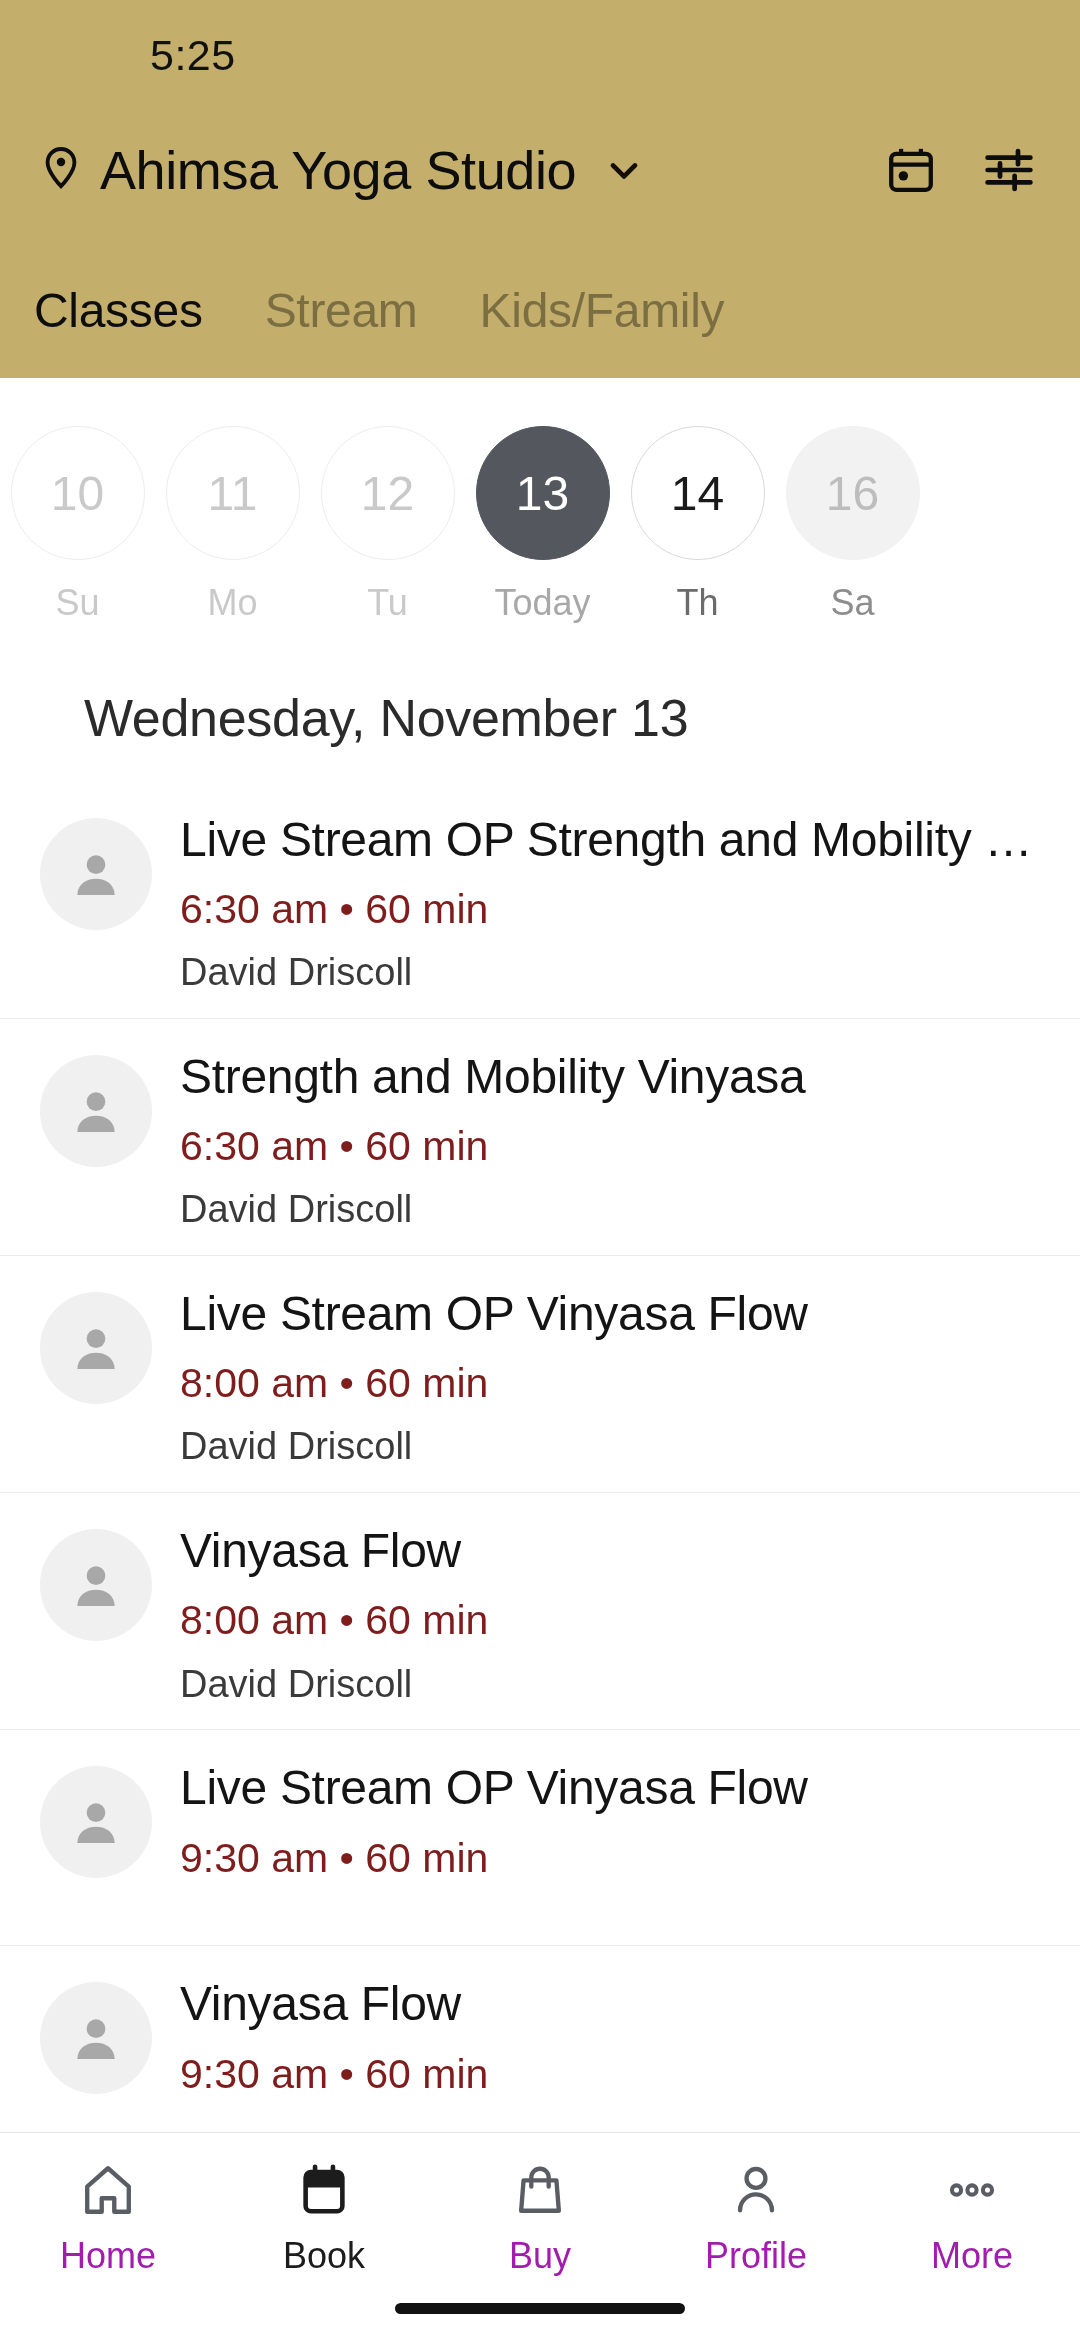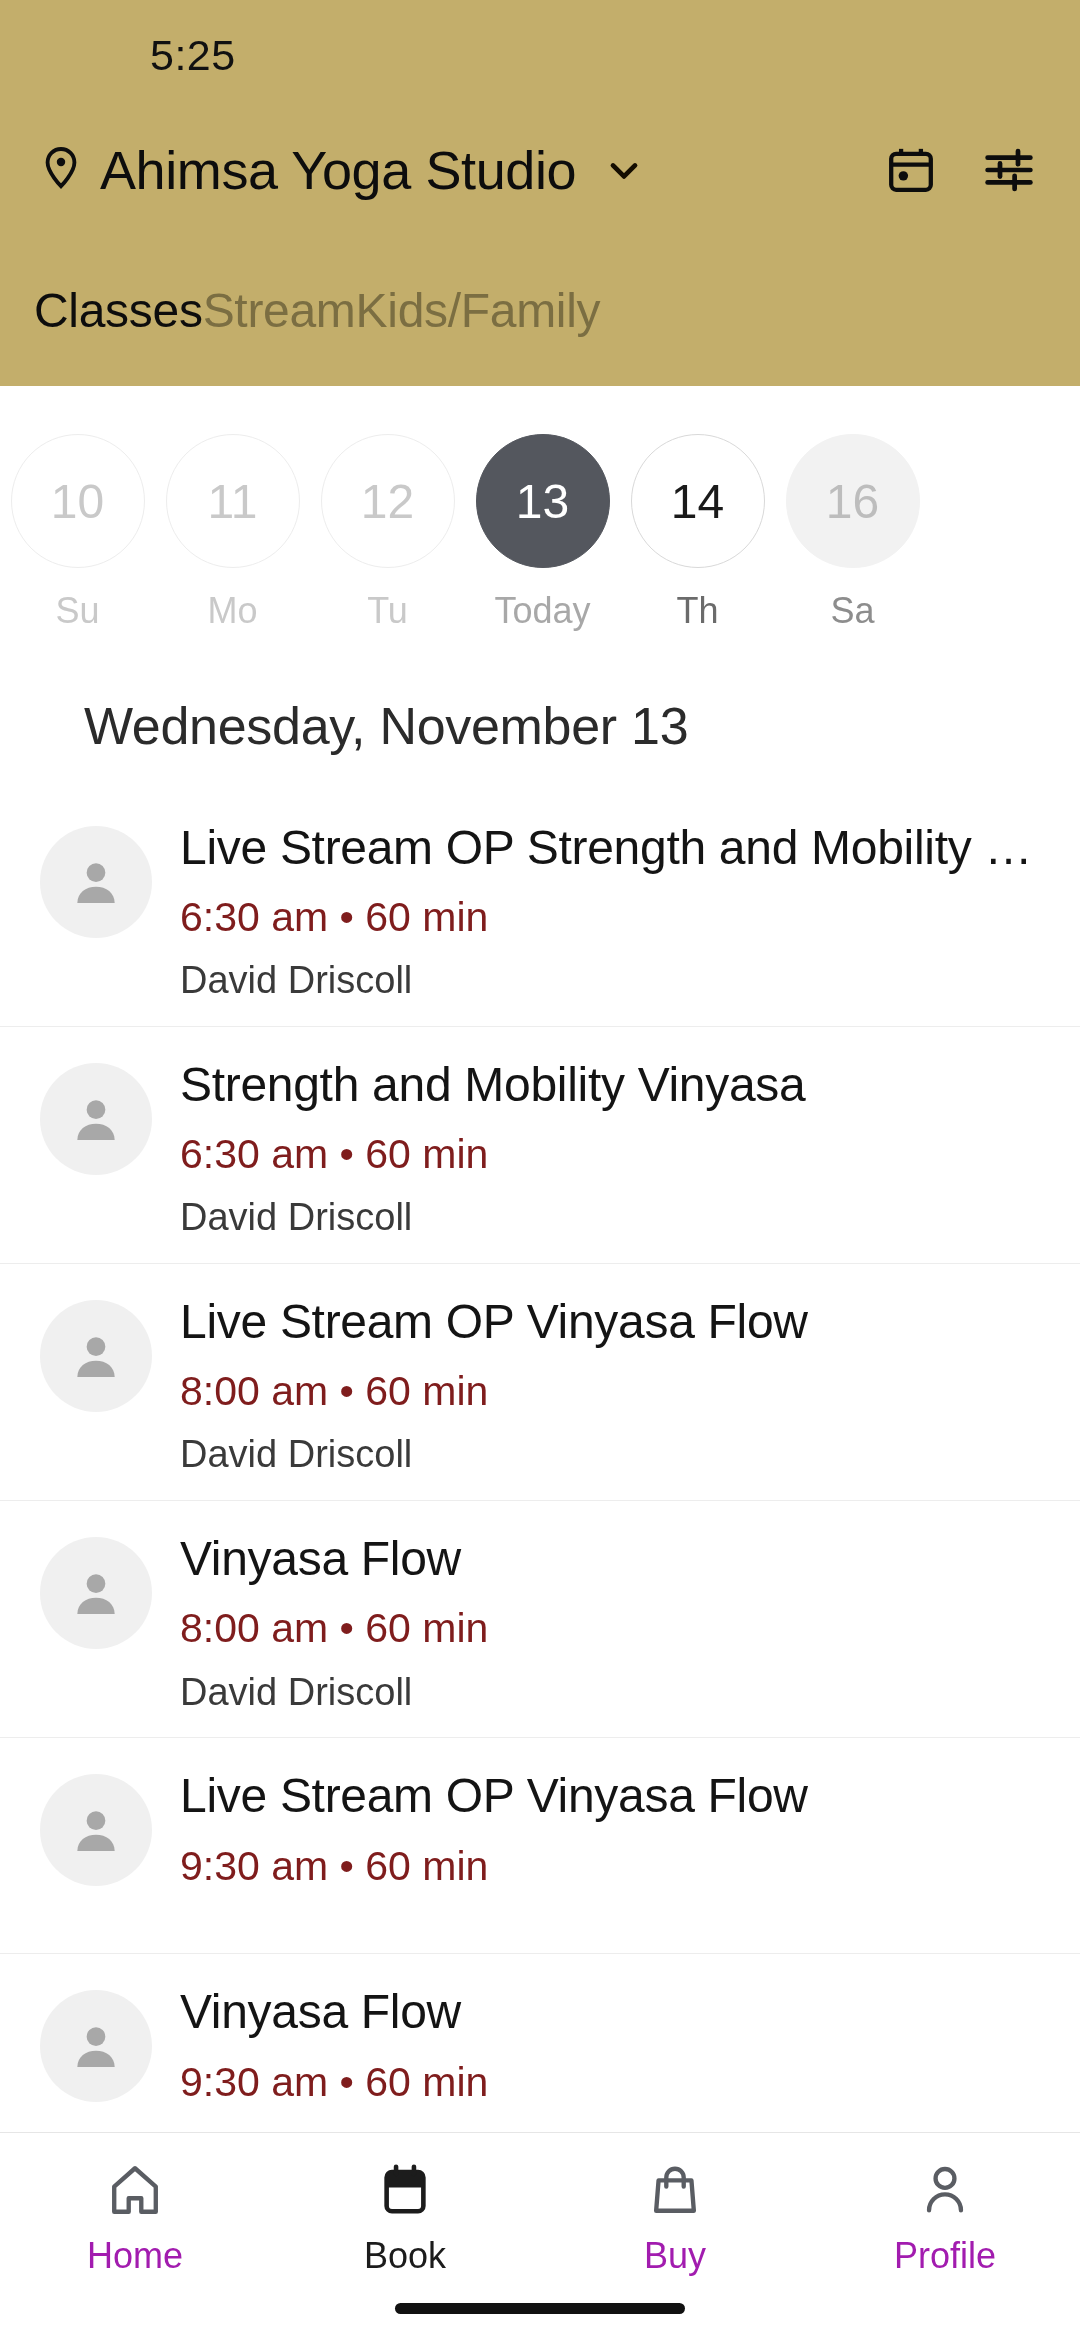--- a/index.html
+++ b/index.html
@@ -10,21 +10,21 @@
     overflow:hidden;
   }
   #phone {
     position:relative;
     width:1080px; height:2340px;
     background:#ffffff;
     display:flex; flex-direction:column;
   }
 
   
-  .header { background:#c3ae6b; flex:0 0 auto; padding-bottom:8px; }
+  .header { background:#c3ae6b; flex:0 0 auto; padding-bottom:0; }
   .statusbar {
     height:110px;
     display:flex; align-items:center;
     padding-left:150px;
   }
   .status-time {
     font-size:43px; color:#111111; letter-spacing:0.5px;
   }
   .titlebar {
     height:120px;
@@ -37,20 +37,21 @@
     font-size:54px; color:#0d0d0d; white-space:nowrap;
     letter-spacing:-0.4px;
   }
   .chev-icon { width:44px; height:44px; margin-left:26px; flex:0 0 auto; }
   .header-actions { display:flex; align-items:center; gap:44px; flex:0 0 auto; }
   .hdr-ico { width:54px; height:54px; display:block; }
 
   .tabs {
     display:flex; align-items:flex-end;
     padding:0 34px; height:148px;
+    gap:62px;
   }
   .tab { font-size:48px; padding-bottom:40px; white-space:nowrap; letter-spacing:-0.3px; }
   .tab.active { color:#0d0d0d; }
   .tab.inactive { color:#7b6e42; }
 
   
   .datestrip {
     flex:0 0 auto;
     background:#ffffff;
     display:flex;
@@ -340,16 +341,26 @@
     <div class="navitem">
       <span class="navicon">
         <svg viewBox="0 0 24 24" fill="none" stroke="#5a5d63" stroke-width="1.8">
           <circle cx="12" cy="7.2" r="3.9"></circle>
           <path d="M5.4 20.4a6.6 6.6 0 0 1 13.2 0" stroke-linecap="round"></path>
         </svg>
       </span>
       <span class="navlabel">Profile</span>
     </div>
 
+    <div class="navitem">
+      <span class="navicon">
+        <svg viewBox="0 0 24 24" fill="none" stroke="#5a5d63" stroke-width="1.7">
+          <circle cx="5.6" cy="12" r="1.9"></circle>
+          <circle cx="12" cy="12" r="1.9"></circle>
+          <circle cx="18.4" cy="12" r="1.9"></circle>
+        </svg>
+      </span>
+      <span class="navlabel">More</span>
+    </div>
   </div>
 
   <div class="homebar"></div>
 </div>
 
 </body></html>

